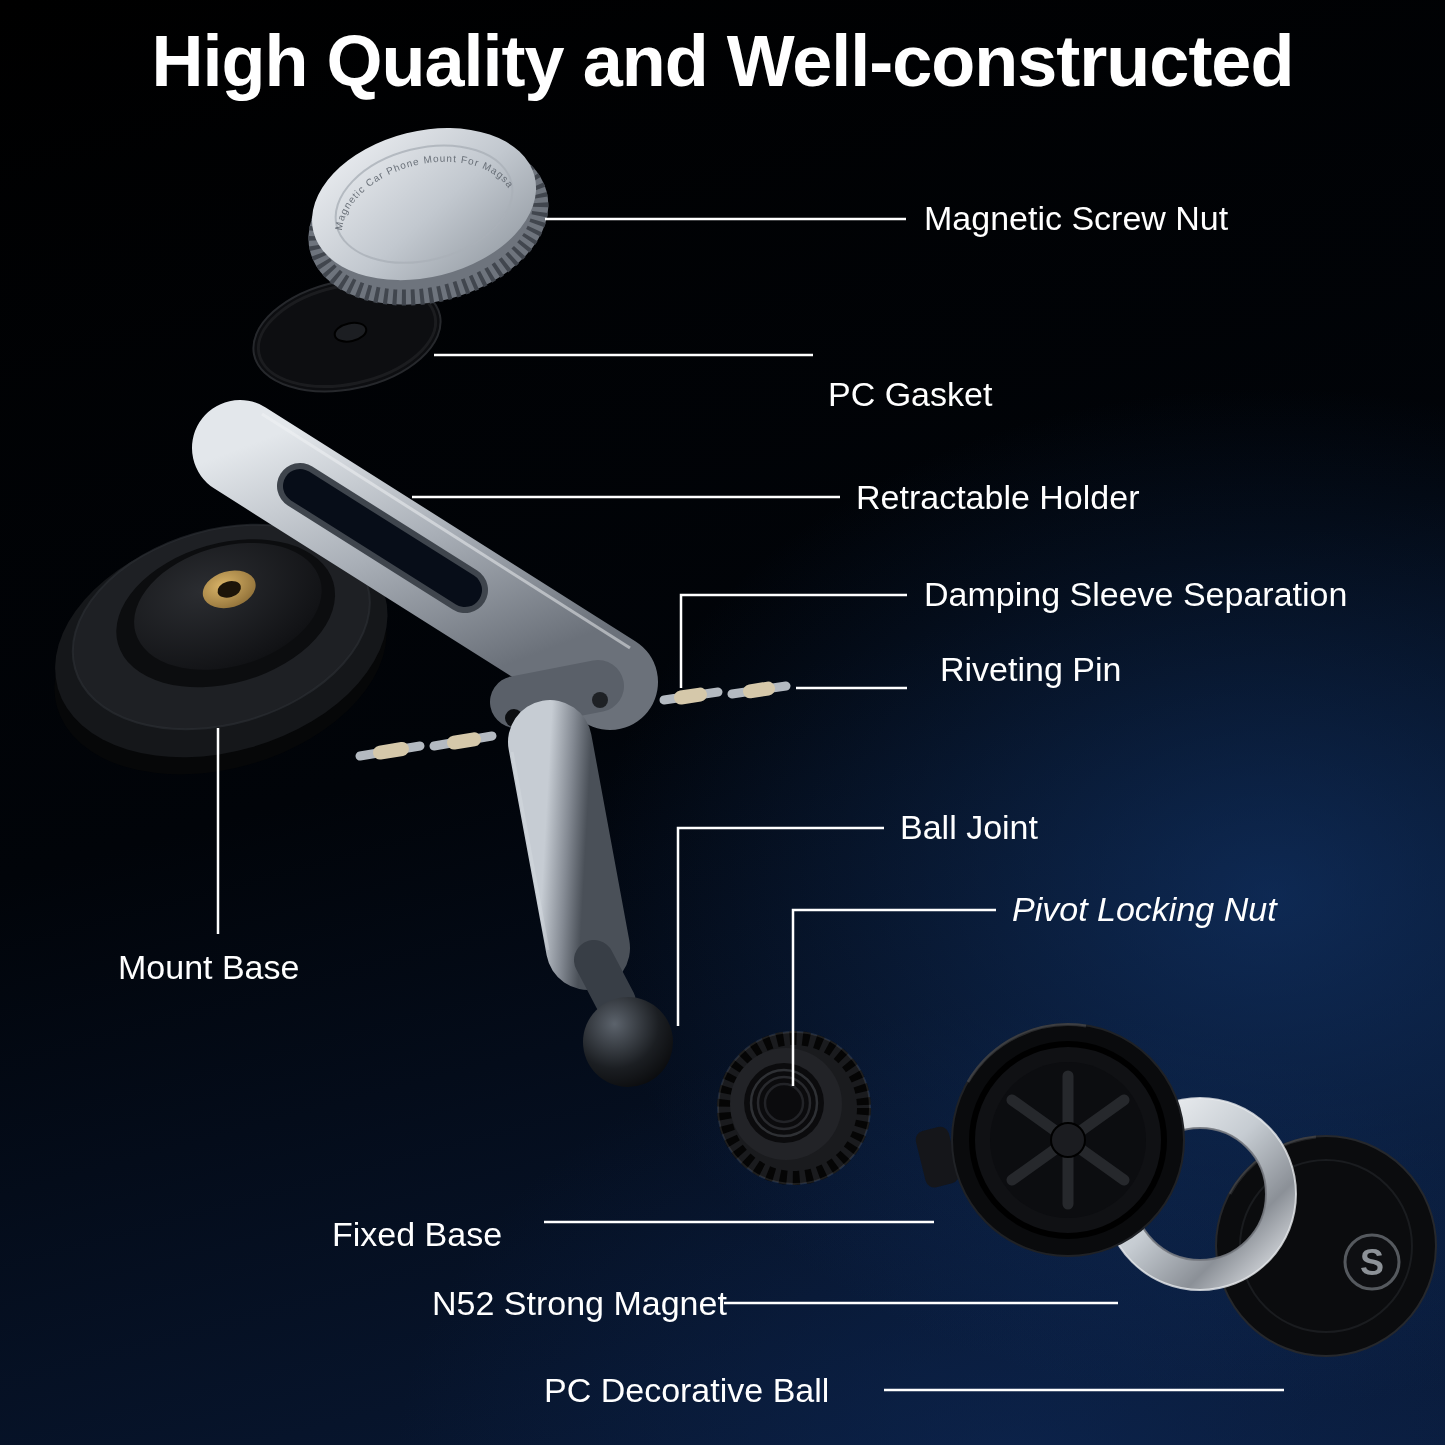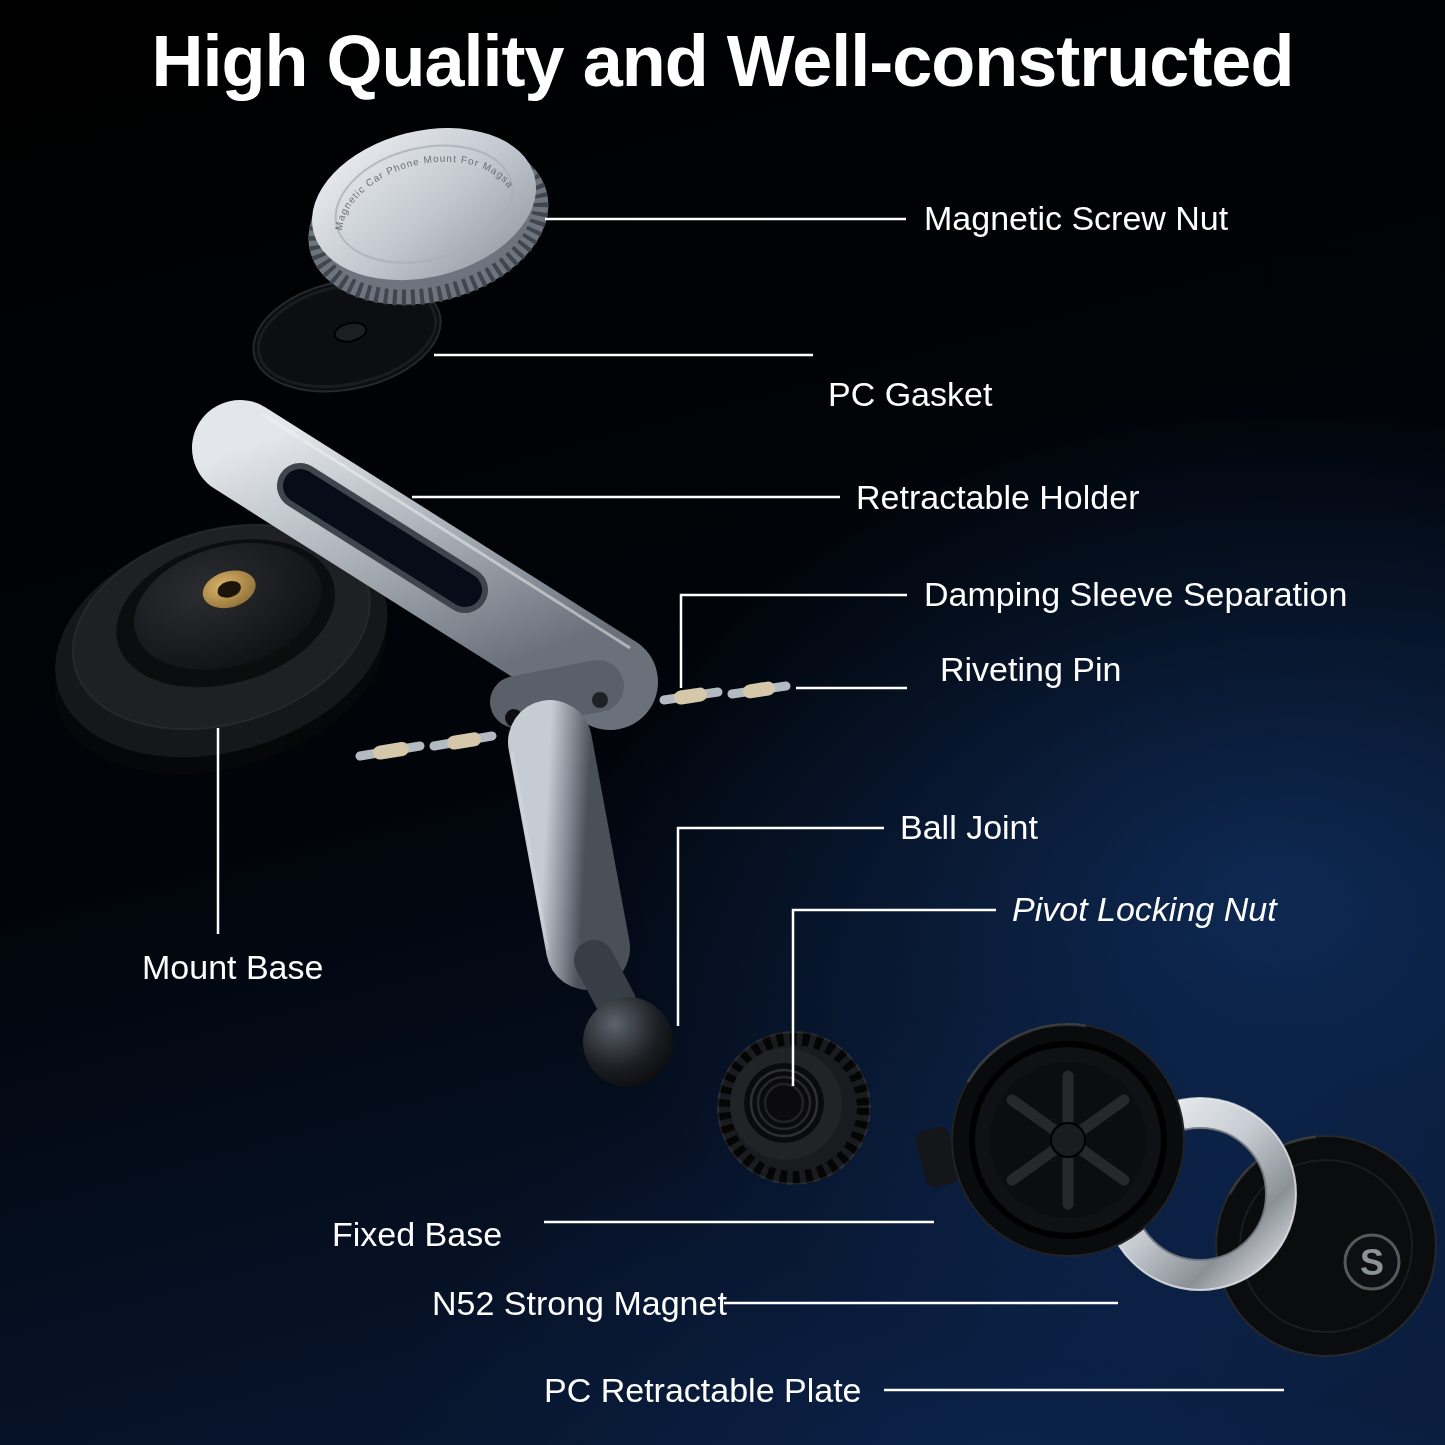--- a/index.html
+++ b/index.html
@@ -26,21 +26,21 @@
     font-size:34px; font-weight:400; color:#ffffff;
     line-height:1; white-space:nowrap;
   }
   .lbl-locking   { left:924px;  top:201px; }
   .lbl-gasket    { left:828px;  top:336px;margin-top:41px; }
   .lbl-holder    { left:856px;  top:480px; }
   .lbl-damping   { left:924px;  top:577px; }
   .lbl-riveting  { left:924px;  top:652px;margin-left:16px; }
   .lbl-ball      { left:900px;  top:810px; }
   .lbl-pivot     { left:1012px; top:892px;font-style:italic; }
-  .lbl-mount     { left:118px;  top:950px;margin-left:24px; }
+  .lbl-mount     { left:118px;  top:950px; }
   .lbl-fixed     { left:332px;  top:1205px;margin-top:12px; }
   .lbl-magnet    { left:396px;  top:1286px;margin-left:36px; }
   .lbl-plate     { left:544px;  top:1373px; }
 </style>
 </head>
 <body>
 
 <div id="stage">
 
   <div id="title">High Quality and Well-constructed</div>
@@ -194,15 +194,15 @@
   <div class="lbl lbl-locking">Magnetic Screw Nut</div>
   <div class="lbl lbl-gasket">PC Gasket</div>
   <div class="lbl lbl-damping">Damping Sleeve Separation</div>
   <div class="lbl lbl-holder">Retractable Holder</div>
   <div class="lbl lbl-riveting">Riveting Pin</div>
   <div class="lbl lbl-ball">Ball Joint</div>
   <div class="lbl lbl-pivot">Pivot Locking Nut</div>
   <div class="lbl lbl-mount">Mount Base</div>
   <div class="lbl lbl-fixed">Fixed Base</div>
   <div class="lbl lbl-magnet">N52 Strong Magnet</div>
-  <div class="lbl lbl-plate">PC Retractable Plate</div>
+  <div class="lbl lbl-plate">PC Decorative Ball</div>
 
 </div>
 
 </body></html>

